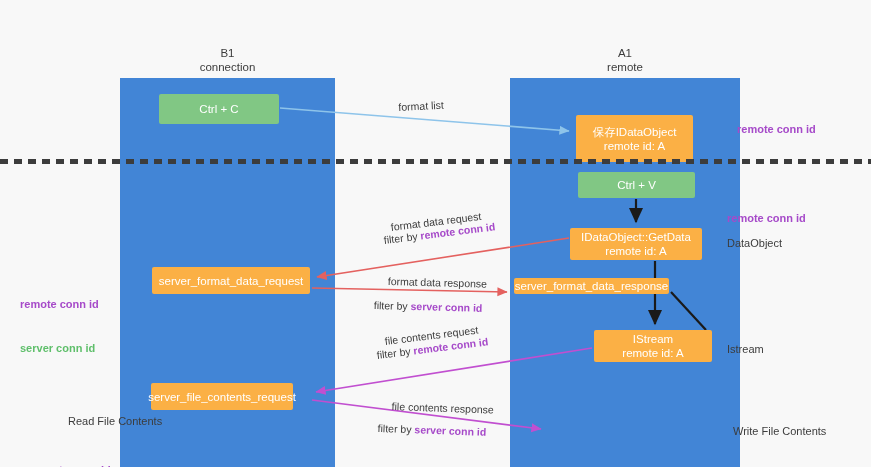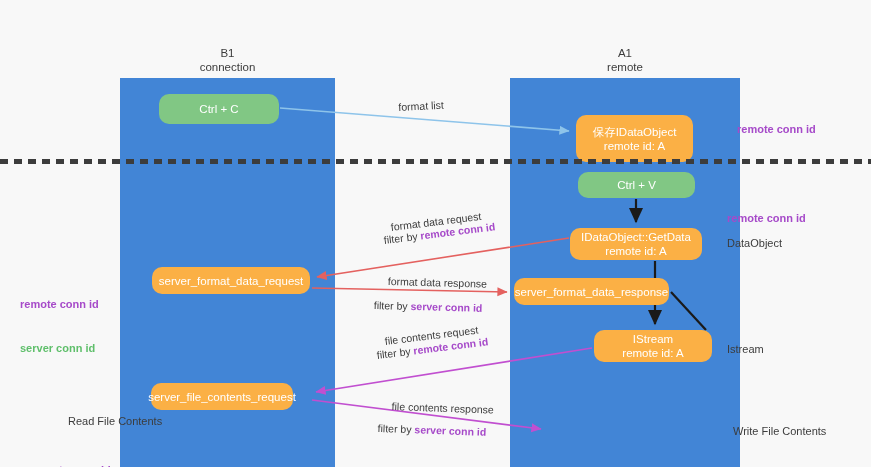--- a/index.html
+++ b/index.html
@@ -78,33 +78,33 @@
     position: absolute;
     box-sizing: border-box;
     display: flex;
     flex-direction: column;
     align-items: center;
     justify-content: center;
     text-align: center;
     color: #ffffff;
     font-size: 11.5px;
     line-height: 14px;
-    border-radius: 10px;
+    border-radius: 2px;
     white-space: pre;
   }
   .node.green  { background: #81c784; }
   .node.orange { background: #fbb045; }
   .node .l2 { font-size: 11.5px; }
 
   #node-ctrl-c          { left: 159px; top: 94px;  width: 120px; height: 30px; }
   #node-save-idataobject{ left: 576px; top: 115px; width: 117px; height: 47px; }
   #node-ctrl-v          { left: 578px; top: 172px; width: 117px; height: 26px; }
   #node-getdata         { left: 570px; top: 228px; width: 132px; height: 32px; }
   #node-fmt-request     { left: 152px; top: 267px; width: 158px; height: 27px; align-items: center; }
-  #node-fmt-response    { left: 514px; top: 278px; width: 155px; height: 27px; align-items: center; }
+  #node-fmt-response    { left: 514px; top: 278px; width: 155px; height: 16px; align-items: center; }
   #node-istream         { left: 594px; top: 330px; width: 118px; height: 32px; }
   #node-file-request    { left: 151px; top: 383px; width: 142px; height: 27px; }
   #node-file-response   { left: 548px; top: 416px; width: 159px; height: 27px; }
 
   
   .side-note {
     position: absolute;
     font-size: 11px;
     line-height: 14.5px;
     white-space: pre;

